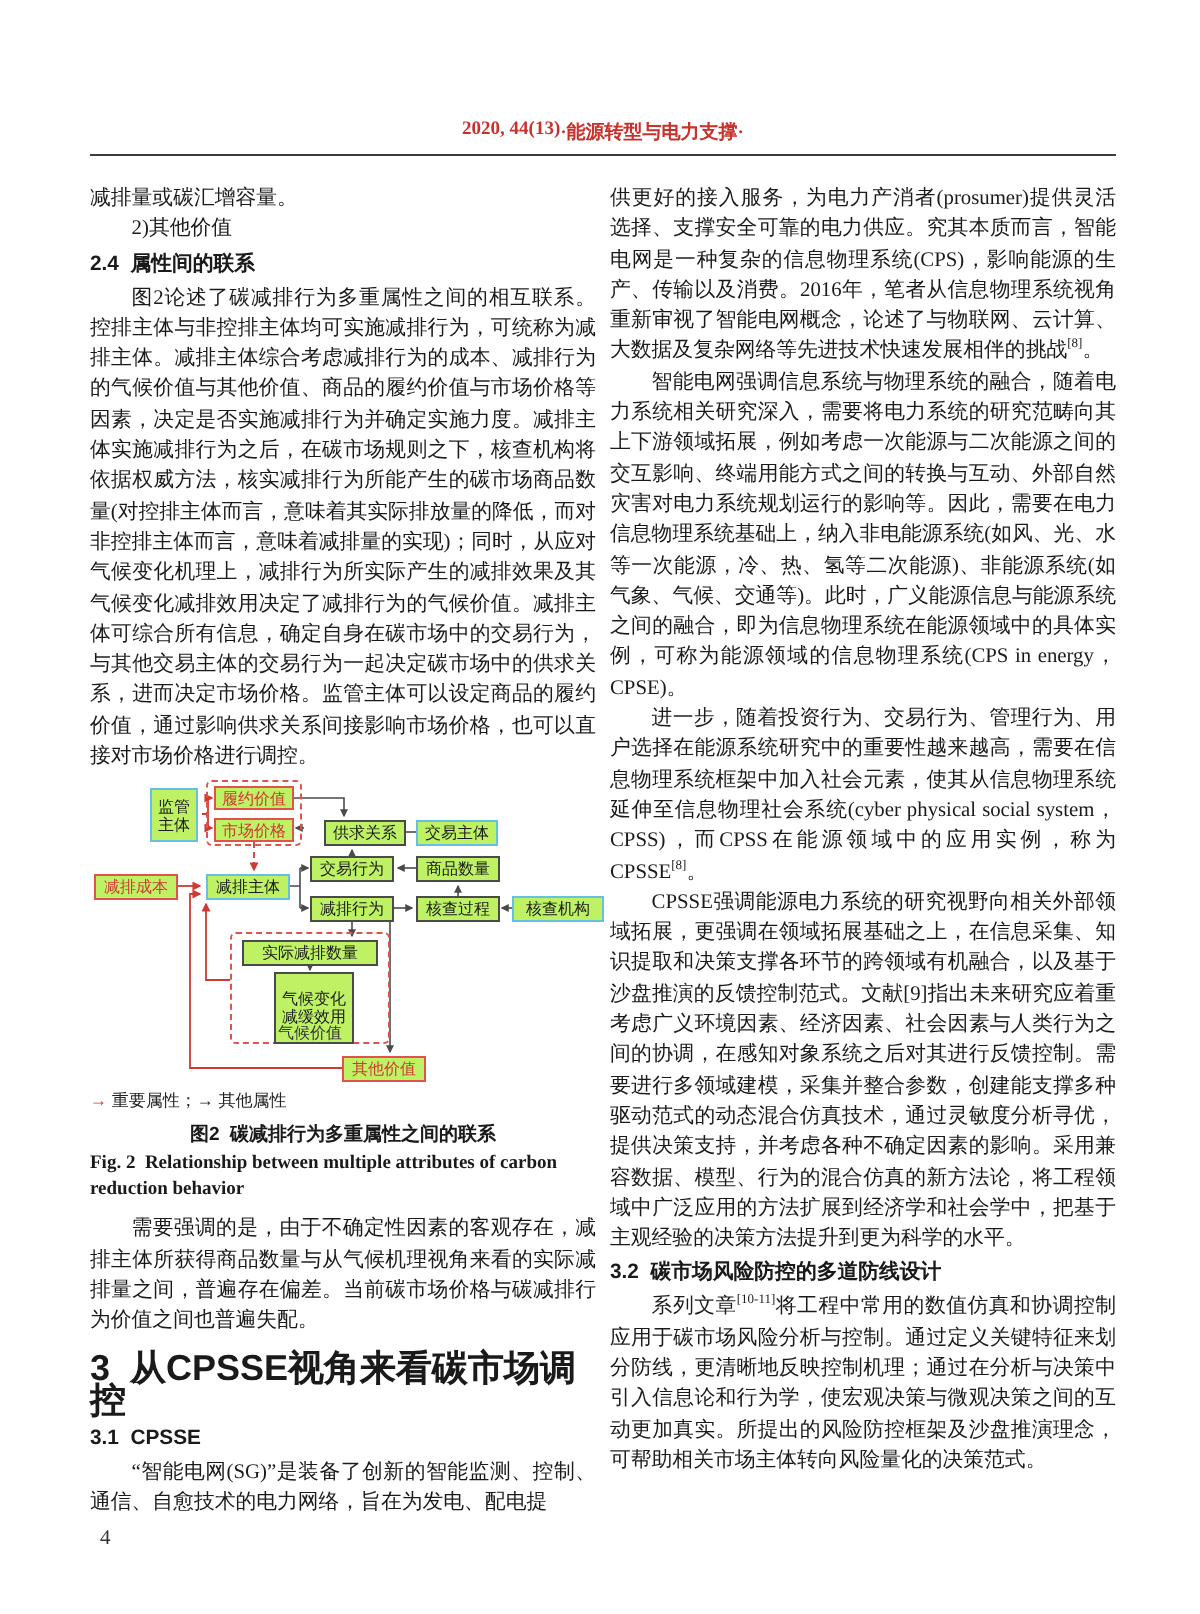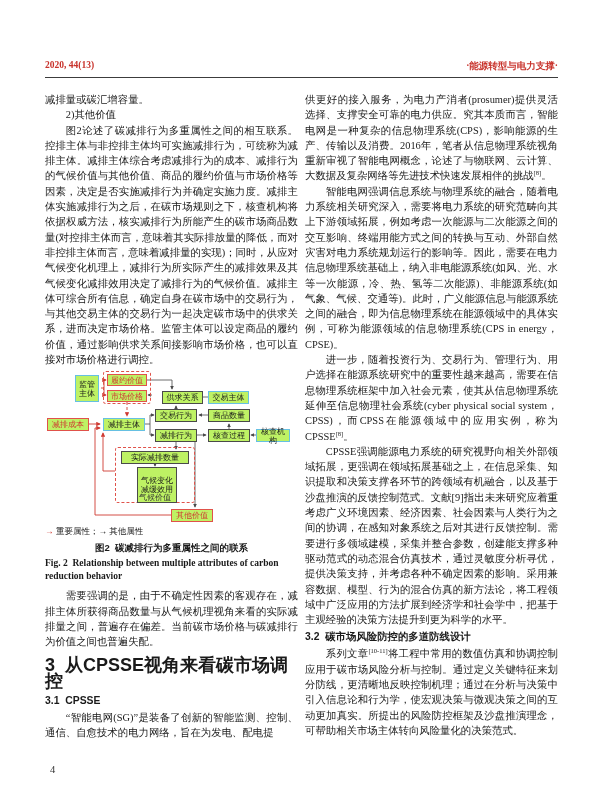--- a/index.html
+++ b/index.html
@@ -1,20 +1,20 @@
 <!DOCTYPE html>
 <html><head>
 <meta charset="utf-8">
 <style>
   html,body{margin:0;padding:0;}
   body{background:#e8e8e8;}
   .page{position:relative;width:600px;height:807px;background:#ffffff;margin:0 auto;
         font-family:"Liberation Serif","DejaVu Serif",serif;color:#1a1a1a;overflow:hidden;}
   
-  .hdr{position:absolute;top:60px;left:45px;width:513px;display:flex;justify-content:space-between;
+  .hdr{position:absolute;top:60px;left:45px;width:513px;display:flex;justify-content:center;
        color:#c8322b;font-size:9.5px;font-weight:bold;}
   .hdr-rule{position:absolute;top:77px;left:45px;width:513px;border-top:1.6px solid #3c3c3c;}
   
   .col{position:absolute;top:92px;width:253px;}
   .col-left{left:45px;}
   .col-right{left:305px;}
   p.para{margin:0;font-size:10.4px;line-height:15.3px;text-align:justify;text-indent:2em;}
   p.noindent{text-indent:0;}
   sup.cite{font-size:6.5px;line-height:0;}
   .h-sub{margin:3px 0 2px;font-family:"Liberation Sans","DejaVu Sans",sans-serif;
@@ -50,20 +50,21 @@
 
   <div class="hdr">
     <span>2020, 44(13)</span>
     <span>·能源转型与电力支撑·</span>
   </div>
   <div class="hdr-rule"></div>
 
   <div class="col col-left">
     <p class="para noindent">减排量或碳汇增容量。</p>
     <p class="para">2)其他价值</p>
+    <div class="h-sub">2.4&nbsp;&nbsp;属性间的联系</div>
     <p class="para">图2论述了碳减排行为多重属性之间的相互联系。控排主体与非控排主体均可实施减排行为，可统称为减排主体。减排主体综合考虑减排行为的成本、减排行为的气候价值与其他价值、商品的履约价值与市场价格等因素，决定是否实施减排行为并确定实施力度。减排主体实施减排行为之后，在碳市场规则之下，核查机构将依据权威方法，核实减排行为所能产生的碳市场商品数量(对控排主体而言，意味着其实际排放量的降低，而对非控排主体而言，意味着减排量的实现)；同时，从应对气候变化机理上，减排行为所实际产生的减排效果及其气候变化减排效用决定了减排行为的气候价值。减排主体可综合所有信息，确定自身在碳市场中的交易行为，与其他交易主体的交易行为一起决定碳市场中的供求关系，进而决定市场价格。监管主体可以设定商品的履约价值，通过影响供求关系间接影响市场价格，也可以直接对市场价格进行调控。</p>
 
     <div class="figure">
       <div class="fig-canvas">
         <svg width="256" height="152" viewBox="0 0 256 152">
           <defs>
             <marker id="ab" markerWidth="5" markerHeight="5" refX="4.2" refY="2.5" orient="auto">
               <path d="M0,0 L5,2.5 L0,5 z" fill="#4a4a4a"></path>
             </marker>
             <marker id="ar" markerWidth="5" markerHeight="5" refX="4.2" refY="2.5" orient="auto">
@@ -106,21 +107,21 @@
         <div class="fnode red" style="left:62px;top:3px;width:40px;height:12px">履约价值</div>
         <div class="fnode red" style="left:62px;top:19px;width:40px;height:12px">市场价格</div>
         <div class="fnode" style="left:117px;top:20px;width:41px;height:13px">供求关系</div>
         <div class="fnode blue" style="left:163px;top:20px;width:41px;height:13px">交易主体</div>
         <div class="fnode" style="left:110px;top:38px;width:42px;height:13px">交易行为</div>
         <div class="fnode" style="left:163px;top:38px;width:42px;height:13px">商品数量</div>
         <div class="fnode red" style="left:2px;top:47px;width:42px;height:13px">减排成本</div>
         <div class="fnode blue" style="left:58px;top:47px;width:42px;height:13px">减排主体</div>
         <div class="fnode" style="left:110px;top:58px;width:42px;height:13px">减排行为</div>
         <div class="fnode" style="left:163px;top:58px;width:42px;height:13px">核查过程</div>
-        <div class="fnode blue" style="left:211px;top:58px;width:34px;height:13px">核查机构</div>
+        <div class="fnode blue" style="left:211px;top:58px;width:46px;height:13px">核查机构</div>
         <div class="fnode" style="left:76px;top:80px;width:68px;height:13px">实际减排数量</div>
         <div class="fnode" style="left:92px;top:96px;width:40px;height:36px">气候变化减缓效用</div>
         <div class="flabel" style="left:70px;top:121px;width:80px">气候价值</div>
         <div class="fnode red" style="left:126px;top:138px;width:42px;height:13px">其他价值</div>
       </div>
 
       <div class="fig-legend">
         <span class="arr redarr">→</span>
         <span>重要属性</span><span>；</span><span class="arr">→</span>
         <span>其他属性</span>

